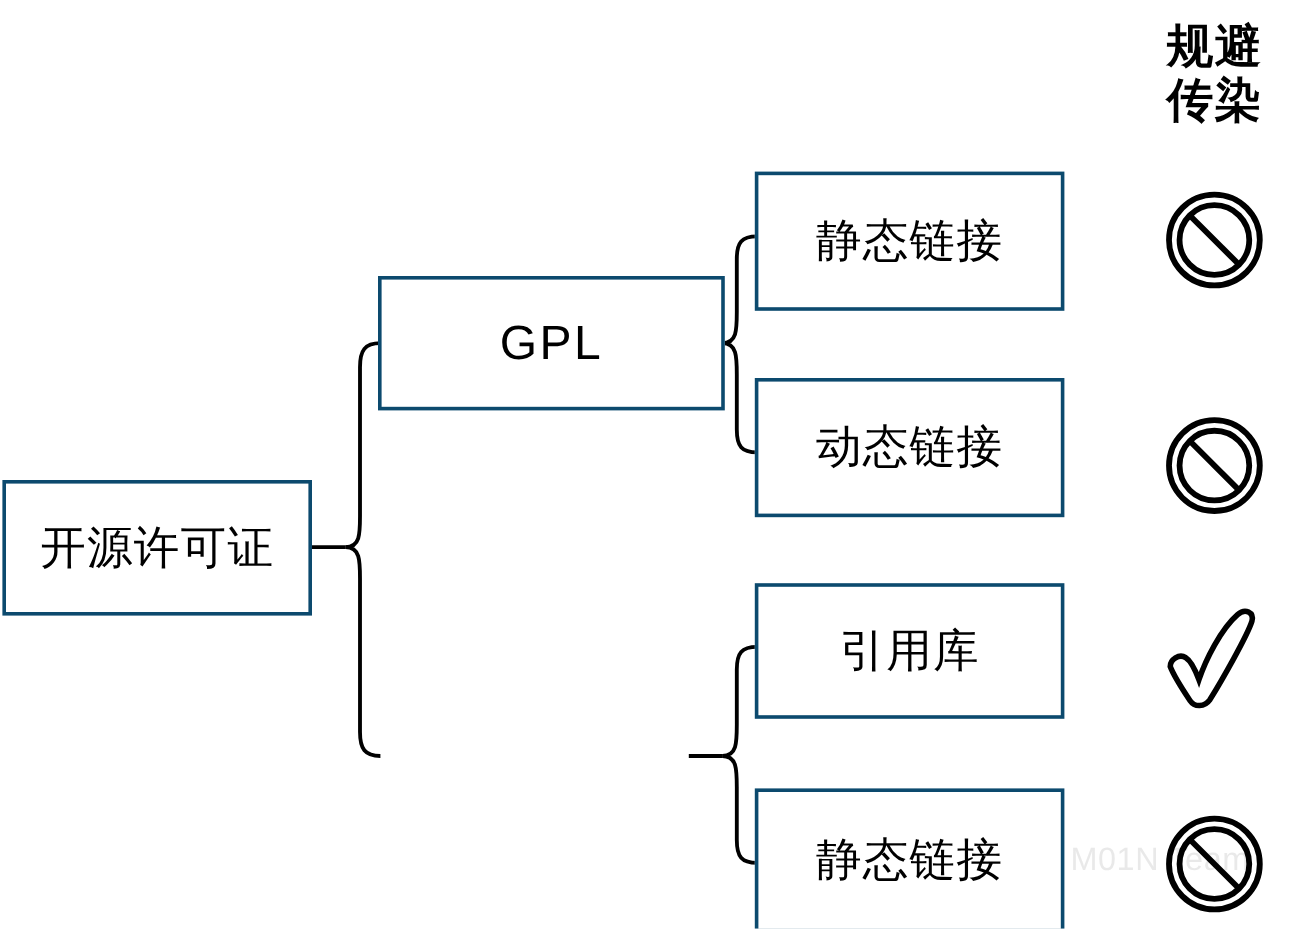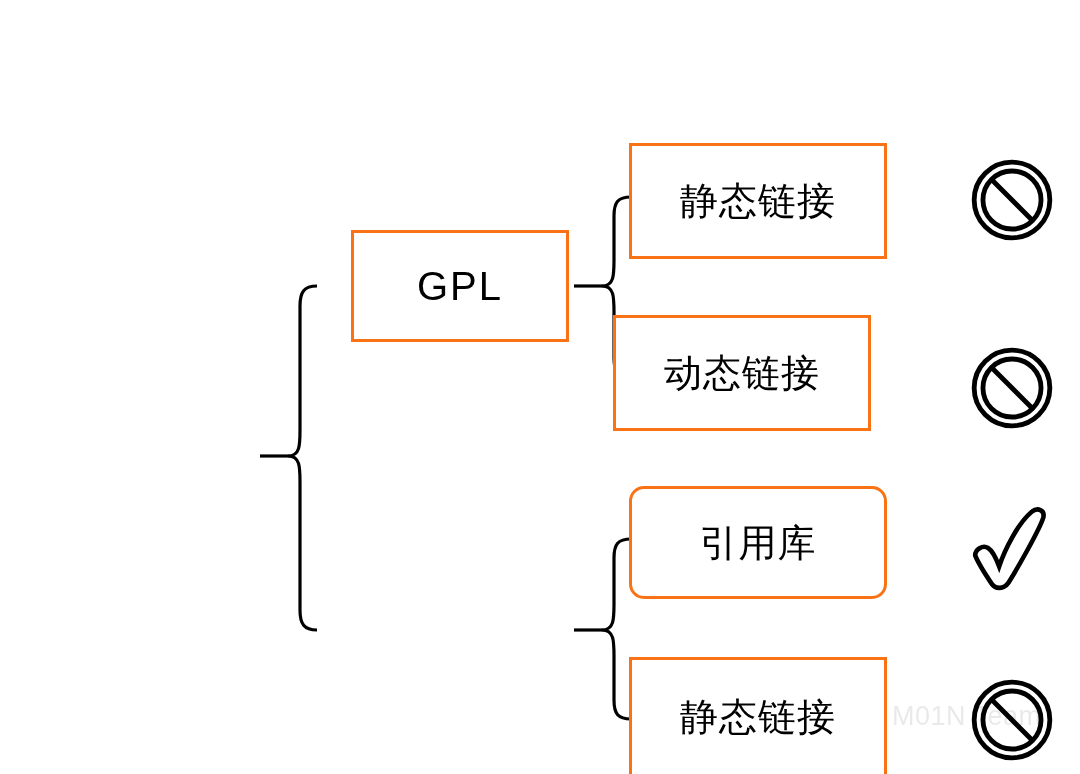--- a/index.html
+++ b/index.html
@@ -21,45 +21,45 @@
     position: absolute;
     left: 0;
     top: 0;
     width: 1080px;
     height: 774px;
     pointer-events: none;
   }
   .node {
     position: absolute;
     box-sizing: border-box;
-    border: 3px solid #f97316;
+    border: 3px solid #0c4a6e;
     background: #ffffff;
     display: flex;
     align-items: center;
     justify-content: center;
     color: #000000;
     z-index: 3;
   }
   .node-label {
     font-size: 38px;
     line-height: 1;
     letter-spacing: 1px;
     white-space: nowrap;
   }
   .node-label.latin {
     font-size: 40px;
     letter-spacing: 2px;
   }
   
   #node-root   { left: 2px;   top: 400px; width: 258px; height: 113px; }
-  #node-gpl    { left: 315px; top: 230px; width: 218px; height: 112px; margin-left: 36px; }
+  #node-gpl    { left: 315px; top: 230px; width: 289px; height: 112px; }
   #node-lgpl   { left: 315px; top: 574px; width: 259px; height: 112px; }
   #node-static { left: 629px; top: 143px; width: 258px; height: 116px; }
-  #node-dynamic{ left: 613px; top: 315px; width: 258px; height: 116px; }
-  #node-library{ left: 629px; top: 486px; width: 258px; height: 113px; border-radius: 15px; }
+  #node-dynamic{ left: 629px; top: 315px; width: 258px; height: 116px; }
+  #node-library{ left: 629px; top: 486px; width: 258px; height: 113px; }
   #node-modify { left: 629px; top: 657px; width: 258px; height: 120px; }
 
   
   .status-header {
     position: absolute;
     left: 952px;
     top: 18px;
     width: 120px;
     text-align: center;
     font-weight: bold;
@@ -120,20 +120,23 @@
       <path d="M574,286 L602,286"></path>
       <path d="M602,286 C614,286 614,275 614,260 L614,216 C614,202 618,197 631,197"></path>
       <path d="M602,286 C614,286 614,297 614,312 L614,358 C614,372 618,377 631,377"></path>
 
       <path d="M574,630 L602,630"></path>
       <path d="M602,630 C614,630 614,619 614,604 L614,558 C614,544 618,539 631,539"></path>
       <path d="M602,630 C614,630 614,641 614,656 L614,700 C614,714 618,719 631,719"></path>
     </g>
   </svg>
 
+  <div class="node" id="node-root">
+    <span class="node-label">开源许可证</span>
+  </div>
 
   <div class="node" id="node-gpl">
     <span class="node-label latin">GPL</span>
   </div>
 
 
   <div class="node" id="node-static">
     <span class="node-label">静态链接</span>
   </div>
 
@@ -142,20 +145,24 @@
   </div>
 
   <div class="node" id="node-library">
     <span class="node-label">引用库</span>
   </div>
 
   <div class="node" id="node-modify">
     <span class="node-label">静态链接</span>
   </div>
 
+  <div class="status-header">
+    <span class="hl">规避</span>
+    <span class="hl">传染</span>
+  </div>
 
   <div class="status-icon" id="status-0">
     <svg viewBox="0 0 100 100" xmlns="http://www.w3.org/2000/svg">
       <circle cx="50" cy="50" r="43" fill="none" stroke="#000" stroke-width="5.5"></circle>
       <circle cx="50" cy="50" r="33" fill="none" stroke="#000" stroke-width="5.5"></circle>
       <line x1="26.5" y1="26.5" x2="73.5" y2="73.5" stroke="#000" stroke-width="5.5"></line>
     </svg>
   </div>
 
   <div class="status-icon" id="status-1">

